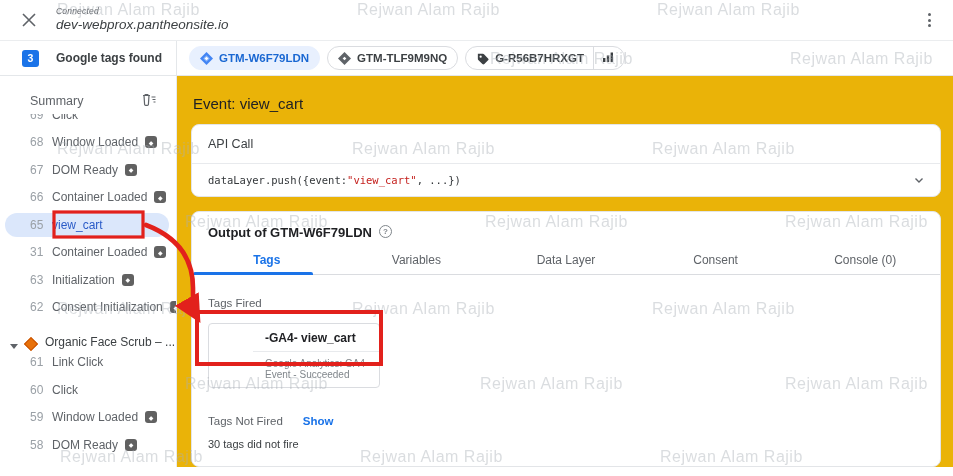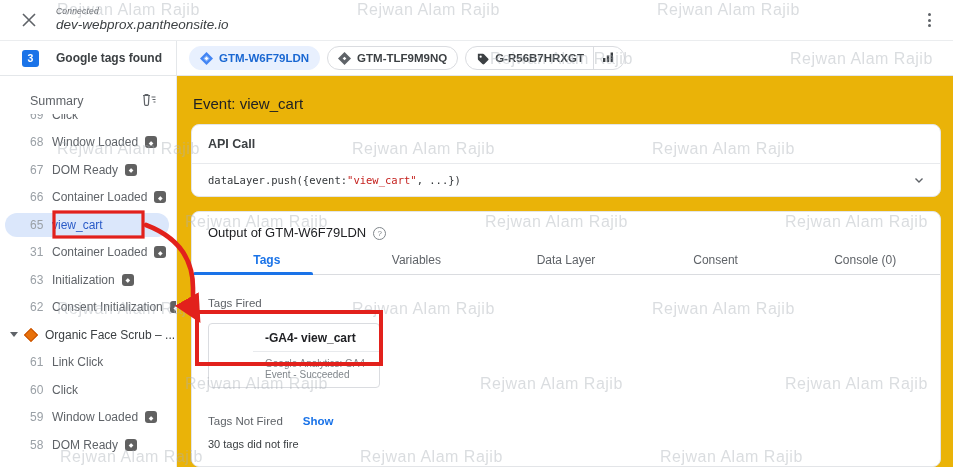--- a/index.html
+++ b/index.html
@@ -45,38 +45,38 @@
   .sb-num { color:#9aa0a6; width:22px; flex:none; }
   .sb-label { white-space:nowrap; }
   .sb-badge { width:12px; height:12px; background:#616161; border-radius:3px; margin-left:7px;
               display:flex; align-items:center; justify-content:center; color:#fff; font-size:6px; flex:none; }
   .sb-item.selected { padding-left:0; }
   .sb-item.selected .pill { position:absolute; left:5px; right:7px; top:2px; bottom:2px;
                             background:#dbe7fb; border-radius:13px; }
   .sb-item.selected .sb-num,.sb-item.selected .sb-label { position:relative; }
   .sb-item.selected .sb-num { margin-left:30px; }
   .sb-item.selected .sb-label { color:#2a5bc7; }
-  .sb-item.group { padding-left:10px; color:#3c4043; }
+  .sb-item.group { padding-left:10px; color:#3c4043;align-items:flex-end; }
   .caret { width:0; height:0; border-left:4px solid transparent; border-right:4px solid transparent;
            border-top:5px solid #5f6368; margin-right:8px; }
   .diamond { width:10px; height:10px; background:#e8710a; border:1.5px solid #c75100;
              transform:rotate(45deg); margin-right:9px; flex:none; }
   
   .main { flex:1; background:#eab308; padding:0 12px 0 14px; position:relative; }
   .event-title { font-size:15px; color:#202124; margin:19px 0 0 2px; }
   .card { background:#fff; border:1px solid #e3e5e8; border-radius:8px; }
   .api-card { margin-top:12px; }
   .api-head { height:39px; display:flex; align-items:center; padding:0 16px; font-size:12.5px;
-              font-weight:bold; color:#3c4043; border-bottom:1px solid #e8eaed; }
+              font-weight:normal; color:#3c4043; border-bottom:1px solid #e8eaed; }
   .api-code { height:32px; display:flex; align-items:center; padding:0 14px 0 16px;
               font-family:"DejaVu Sans Mono", monospace; font-size:10.5px; color:#33373a; }
   .api-code .str { color:#c5221f; }
   .api-code .chev { margin-left:auto; cursor:pointer; display:flex; }
   .out-card { margin-top:14px; min-height:211px; }
-  .out-title-row { padding:13px 16px 9px; display:flex; align-items:flex-end; }
+  .out-title-row { padding:13px 16px 9px; display:flex; align-items:flex-start;font-weight:bold; }
   .out-title { font-size:13px; color:#202124; }
   .help-ic { width:13px; height:13px; border:1.2px solid #80868b; border-radius:50%; color:#80868b;
              font-size:8px; display:flex; align-items:center; justify-content:center; margin-left:7px; cursor:pointer; }
   .tabs { display:flex; height:26px; border-bottom:1px solid #dadce0; position:relative; }
   .tab { flex:1; text-align:center; font-size:12px; color:#5f6368; line-height:22px; cursor:pointer; }
   .tab.active { color:#1a73e8; font-weight:bold; }
   .tab-underline { position:absolute; left:1px; bottom:-1px; width:120px; height:3px;
                    background:#1a73e8; border-radius:2px 2px 0 0; }
   .out-content { padding:0 16px 16px; }
   .tags-fired-label { margin-top:22px; font-size:11.5px; color:#5f6368; }

